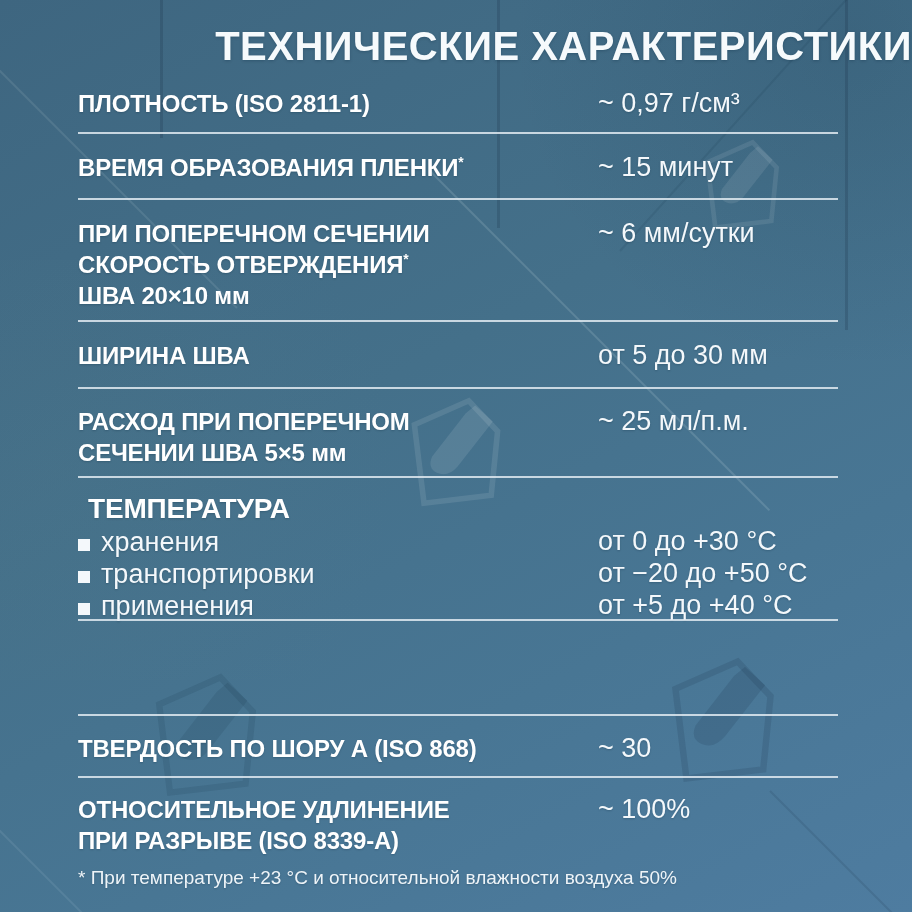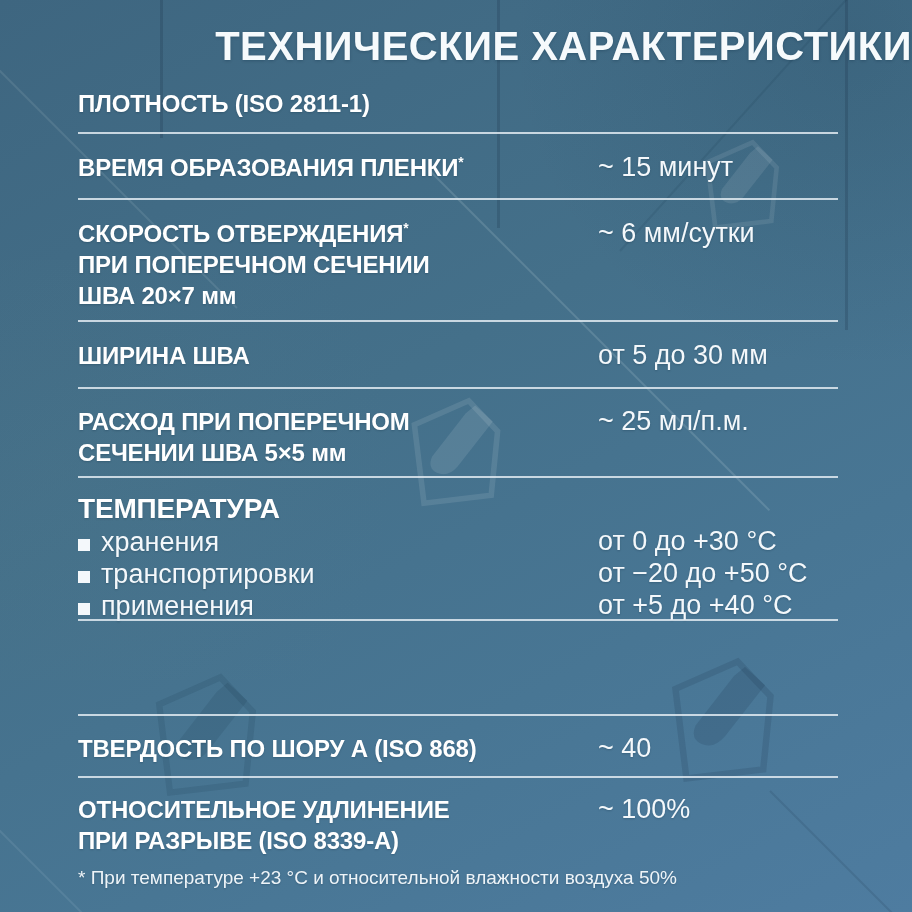--- a/index.html
+++ b/index.html
@@ -36,21 +36,21 @@
   .row{position:absolute;left:78px;width:760px;}
   .lbl{font-size:24px;font-weight:bold;line-height:31px;letter-spacing:-0.2px;white-space:nowrap;
        text-shadow:0 1px 2px rgba(0,30,50,0.22);}
   .lbl .line{display:block;}
   .val{position:absolute;left:520px;top:0;font-size:27px;font-weight:normal;line-height:31px;
        white-space:nowrap;color:#f4f8fb;text-shadow:0 1px 2px rgba(0,30,50,0.22);}
   sup.mark{font-size:58%;vertical-align:super;line-height:0;}
   .divider{position:absolute;left:78px;width:760px;height:2px;background:rgba(224,234,241,0.85);}
   
   .temp-head{font-size:28px;font-weight:bold;line-height:34px;letter-spacing:-0.2px;white-space:nowrap;
-             text-shadow:0 1px 2px rgba(0,30,50,0.22);}
+             text-shadow:0 1px 2px rgba(0,30,50,0.22);margin-left:10px;}
   .temp-item{position:relative;height:32px;font-size:27px;line-height:32px;white-space:nowrap;
              color:#f4f8fb;text-shadow:0 1px 2px rgba(0,30,50,0.22);}
   .bullet{display:inline-block;width:12px;height:12px;background:#f4f8fb;margin-right:11px;}
   .temp-item .val{top:0;}
   
   .footnote{position:absolute;left:78px;top:866px;font-size:19px;line-height:24px;color:#eef4f8;
             text-shadow:0 1px 2px rgba(0,30,50,0.2);}
 </style>
 </head>
 <body>
@@ -86,36 +86,37 @@
       <path d="M84,12 L106,32 L62,88 Q50,102 36,96 Q24,90 30,76 L72,22 Z" fill="currentColor"></path>
     </svg>
   </div>
 
   <h1 class="title">ТЕХНИЧЕСКИЕ ХАРАКТЕРИСТИКИ</h1>
 
   <section class="row" style="top:88px">
     <div class="lbl">
       <span class="line">ПЛОТНОСТЬ (ISO 2811-1)</span>
     </div>
+    <div class="val">~ 0,97 г/см³</div>
   </section>
   <div class="divider" style="top:132px"></div>
 
   <section class="row" style="top:152px">
     <div class="lbl">
       <span class="line"><span>ВРЕМЯ ОБРАЗОВАНИЯ ПЛЕНКИ</span><sup class="mark">*</sup></span>
     </div>
     <div class="val">~ 15 минут</div>
   </section>
   <div class="divider" style="top:198px"></div>
 
   <section class="row" style="top:218px">
     <div class="lbl">
+      <span class="line">ПРИ ПОПЕРЕЧНОМ СЕЧЕНИИ</span>
       <span class="line"><span>СКОРОСТЬ ОТВЕРЖДЕНИЯ</span><sup class="mark">*</sup></span>
-      <span class="line">ПРИ ПОПЕРЕЧНОМ СЕЧЕНИИ</span>
-      <span class="line">ШВА 20×7 мм</span>
+      <span class="line">ШВА 20×10 мм</span>
     </div>
     <div class="val">~ 6 мм/сутки</div>
   </section>
   <div class="divider" style="top:320px"></div>
 
   <section class="row" style="top:340px">
     <div class="lbl">
       <span class="line">ШИРИНА ШВА</span>
     </div>
     <div class="val">от 5 до 30 мм</div>
@@ -147,21 +148,21 @@
     </div>
   </section>
   <div class="divider" style="top:619px"></div>
 
   <div class="divider" style="top:714px"></div>
 
   <section class="row" style="top:733px">
     <div class="lbl">
       <span class="line">ТВЕРДОСТЬ ПО ШОРУ А (ISO 868)</span>
     </div>
-    <div class="val">~ 40</div>
+    <div class="val">~ 30</div>
   </section>
   <div class="divider" style="top:776px"></div>
 
   <section class="row" style="top:794px">
     <div class="lbl">
       <span class="line">ОТНОСИТЕЛЬНОЕ УДЛИНЕНИЕ</span>
       <span class="line">ПРИ РАЗРЫВЕ (ISO 8339-A)</span>
     </div>
     <div class="val">~ 100%</div>
   </section>

